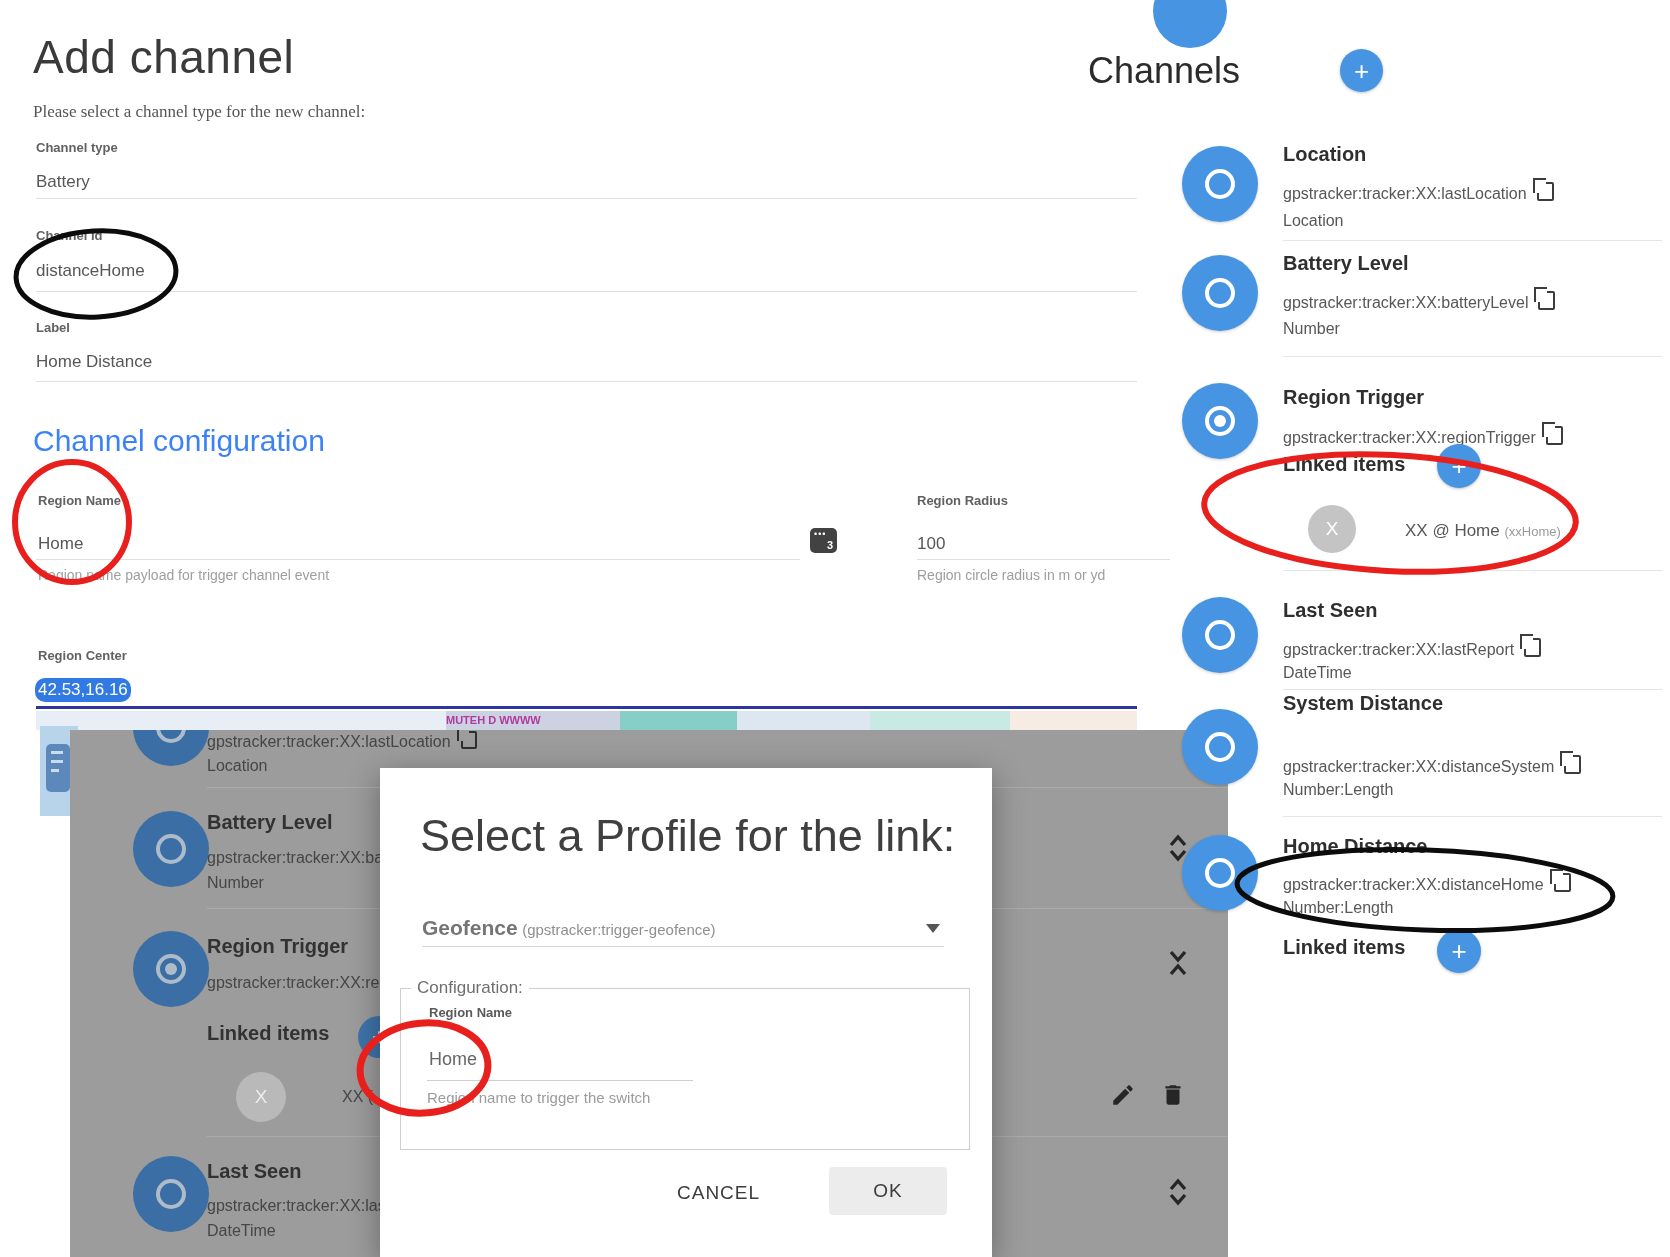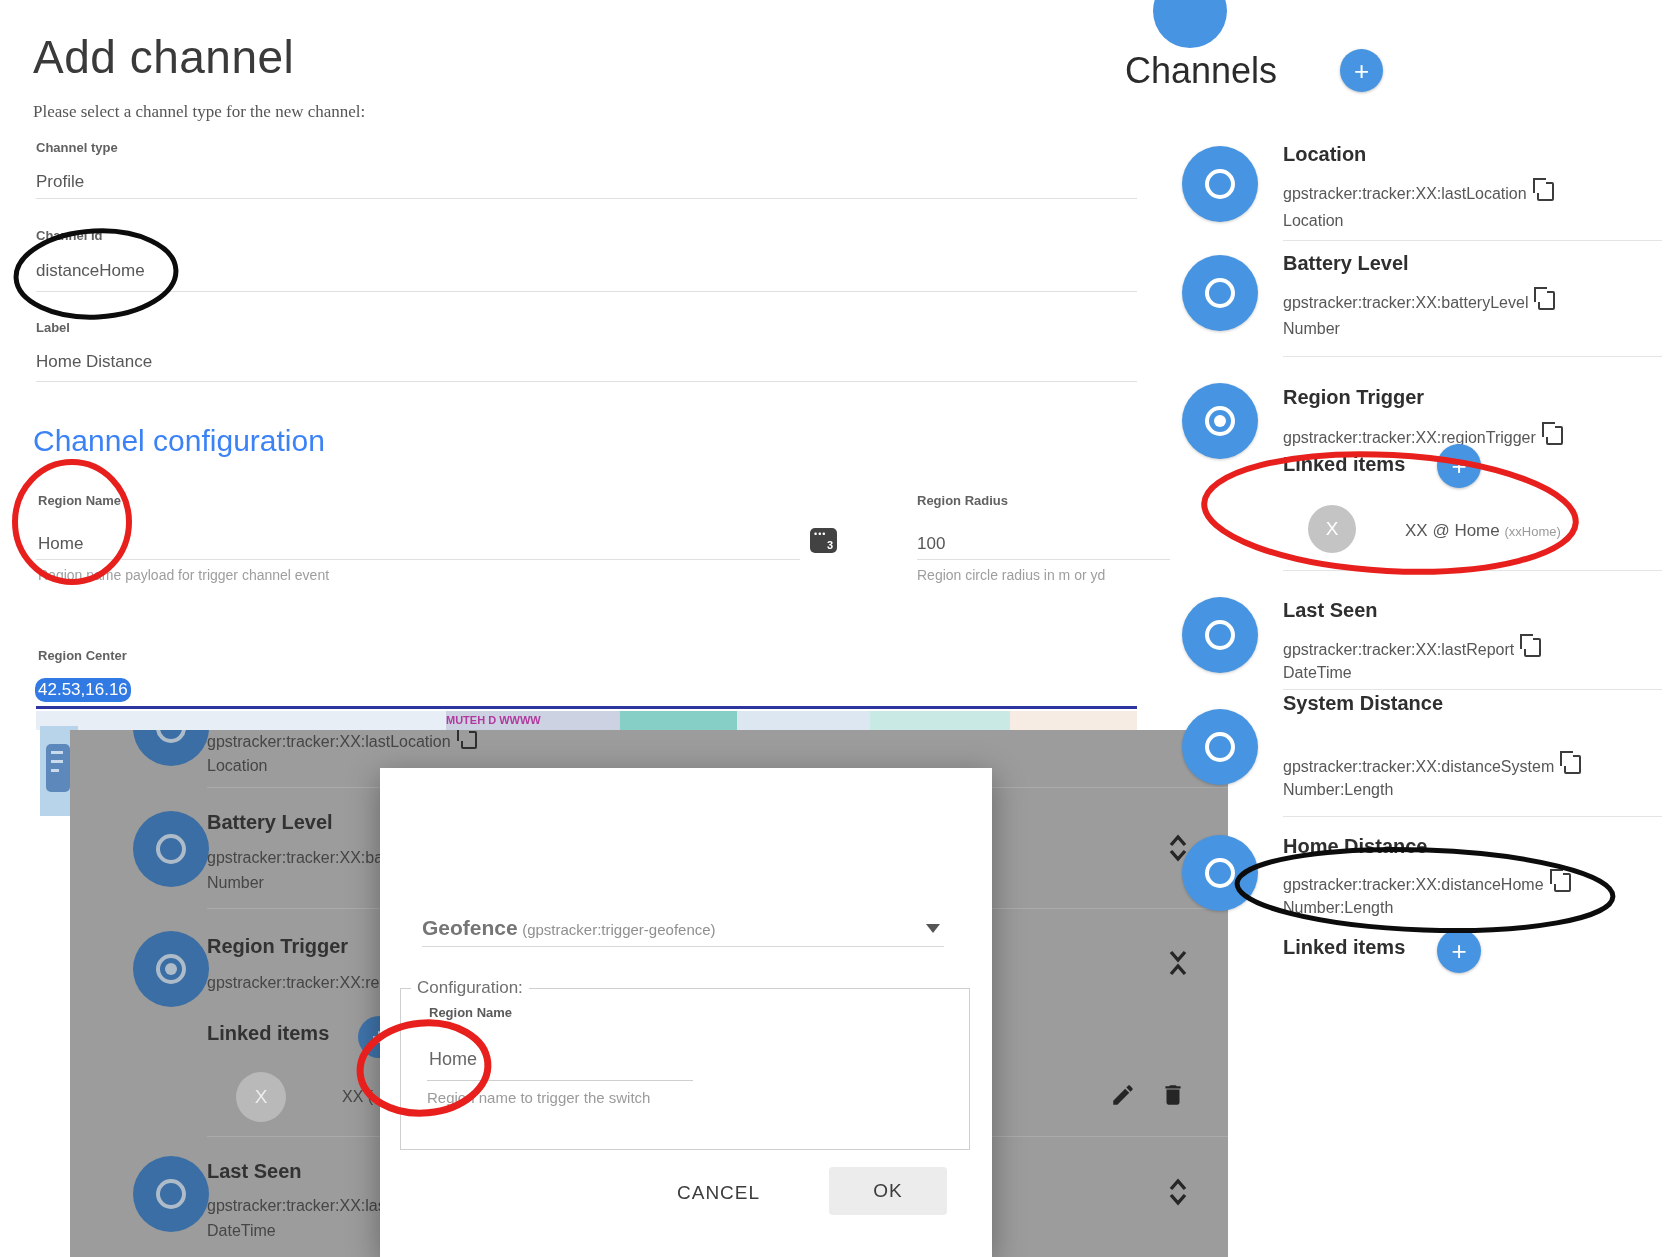--- a/index.html
+++ b/index.html
@@ -70,21 +70,21 @@
   svg.anno{position:absolute;left:0;top:0;z-index:50;pointer-events:none;}
   .unfold{width:22px;height:30px;}
 </style>
 </head>
 <body>
 
 <div class="abs h1" style="left:33px;top:30px;">Add channel</div>
 <div class="abs sub" style="left:33px;top:102px;">Please select a channel type for the new channel:</div>
 
 <div class="abs flabel" style="left:36px;top:140px;">Channel type</div>
-<div class="abs fvalue" style="left:36px;top:172px;">Profile</div>
+<div class="abs fvalue" style="left:36px;top:172px;">Battery</div>
 <div class="abs uline" style="left:36px;top:198px;width:1101px;"></div>
 
 <div class="abs flabel" style="left:36px;top:228px;">Channel Id</div>
 <div class="abs fvalue" style="left:36px;top:261px;">distanceHome</div>
 <div class="abs uline" style="left:36px;top:291px;width:1101px;"></div>
 
 <div class="abs flabel" style="left:36px;top:320px;">Label</div>
 <div class="abs fvalue" style="left:36px;top:352px;">Home Distance</div>
 <div class="abs uline" style="left:36px;top:381px;width:1101px;"></div>
 
@@ -118,21 +118,21 @@
 
 <div class="abs" style="left:40px;top:726px;width:38px;height:90px;background:#b8d4ea;">
   <div class="abs" style="left:6px;top:18px;width:24px;height:48px;background:#5c88bb;border-radius:5px;">
     <div class="abs" style="left:5px;top:7px;width:12px;height:3px;background:#c9dbec;"></div>
     <div class="abs" style="left:5px;top:16px;width:12px;height:3px;background:#c9dbec;"></div>
     <div class="abs" style="left:5px;top:25px;width:8px;height:3px;background:#c9dbec;"></div>
   </div>
 </div>
 
 <div class="abs" style="left:1153px;top:-26px;width:74px;height:74px;border-radius:50%;background:#4795e2;z-index:1;"></div>
-<div class="abs chan-h" style="left:1125px;top:50px;">Channels</div>
+<div class="abs chan-h" style="left:1088px;top:50px;">Channels</div>
 <div class="abs fab plus" style="left:1340px;top:49px;width:43px;height:43px;">+</div>
 
 <div class="abs avatar" style="left:1182px;top:146px;">
     <div class="ring"></div>
   </div>
 <div class="abs ctitle" style="left:1283px;top:143px;">Location</div>
 <div class="abs cid" style="left:1283px;top:182px;"><span>gpstracker:tracker:XX:lastLocation</span><span class="copy-icon"></span></div>
 <div class="abs ctype" style="left:1283px;top:212px;">Location</div>
 <div class="abs divider" style="left:1283px;top:240px;width:379px;"></div>
 
@@ -231,20 +231,21 @@
   <div class="abs d-title" style="left:137px;top:430px;">Last Seen</div>
   <div class="abs d-id" style="left:137px;top:467px;">gpstracker:tracker:XX:lastReport</div>
   <div class="abs d-type" style="left:137px;top:492px;">DateTime</div>
   <svg class="abs unfold" style="left:1097px;top:447px;" viewBox="0 0 22 30">
       <path d="M4 12 L11 4 L18 12" fill="none" stroke="#262626" stroke-width="3.4"></path>
       <path d="M4 18 L11 26 L18 18" fill="none" stroke="#262626" stroke-width="3.4"></path>
     </svg>
 </div>
 
 <div class="abs modal">
+  <div class="abs m-title" style="left:40px;top:42px;width:560px;">Select a Profile for the link:</div>
 
   <div class="abs" style="left:42px;top:148px;">
     <span class="sel-main">Geofence</span>
     <span class="sel-sub">(gpstracker:trigger-geofence)</span>
   </div>
   <div class="abs caret" style="left:546px;top:156px;"></div>
   <div class="abs" style="left:42px;top:178px;width:522px;height:1px;background:#d8d8d8;"></div>
 
   <div class="abs fieldset" style="left:20px;top:220px;width:568px;height:160px;">
     <div class="abs legend" style="left:10px;top:-11px;">Configuration:</div>

